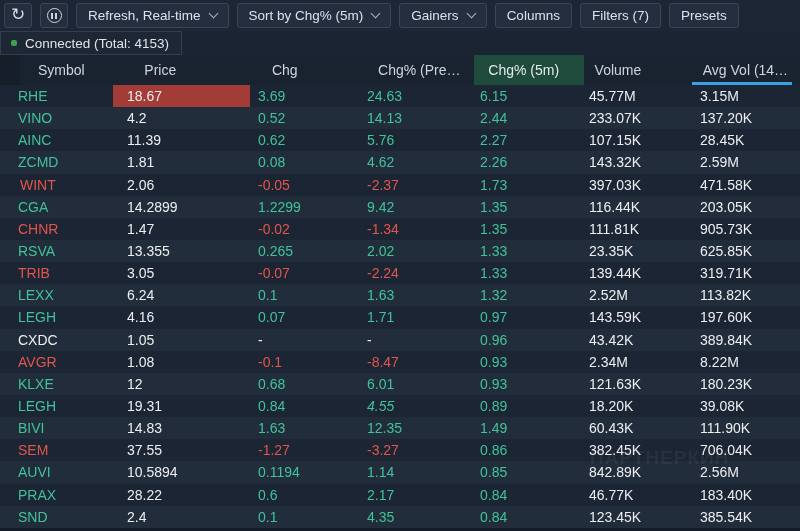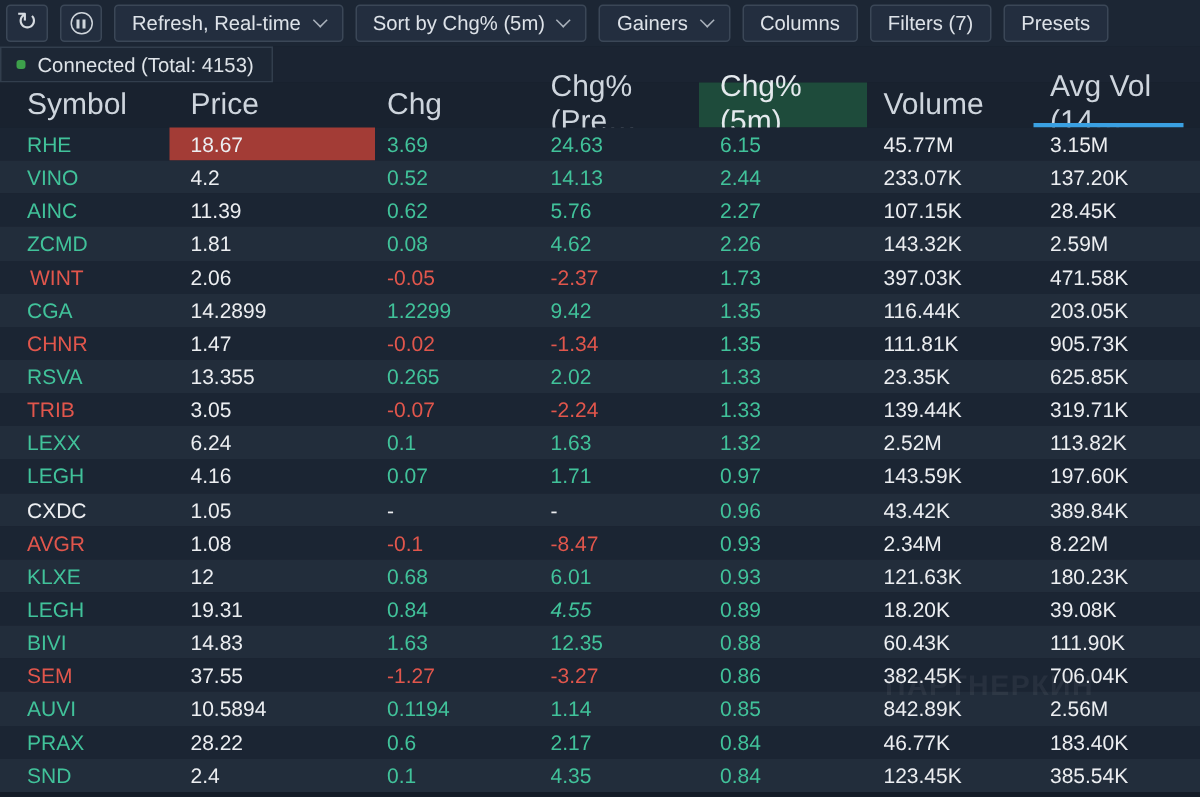--- a/index.html
+++ b/index.html
@@ -29,21 +29,21 @@
   
   .statusbar{height:24px; background:var(--status-bg); position:relative;}
   .status-box{position:absolute; left:0; top:0; width:182px; height:24px;
     border:1px solid #323e4d; background:#1d2735; display:flex; align-items:center; gap:8px;
     padding-left:10px;}
   .dot{width:6px; height:6px; border-radius:2px; background:#3da04b;}
   .status-text{color:#dfe4e9; font-size:13.5px;}
 
   
   .thead{height:30px; background:var(--header-bg); display:flex; color:var(--muted);
-    font-size:20px; position:relative;}
+    font-size:14px; position:relative;margin-left:20px;}
   .hcell{display:flex; align-items:center; height:100%; position:relative; cursor:pointer;}
   .hcell.green{background:var(--greencell); color:#e4e9ed;}
   .sort-underline{position:absolute; left:0; bottom:0; width:100px; height:3px;
     background:var(--underline);}
   .tbody{display:flex; flex-direction:column;}
   .trow{height:22.15px; display:flex; font-size:14px; position:relative; cursor:pointer;}
   .trow.alt{background:var(--row-b);}
   .trow:not(.alt){background:var(--row-a);}
   .cell{display:flex; align-items:center; height:100%; overflow:hidden; white-space:nowrap;}
   .cell.flash{background:var(--flash);}
@@ -255,21 +255,21 @@
       <div class="cell up" style="width: 106px; padding-left: 7px; font-style: italic;">4.55</div>
       <div class="cell up" style="width: 112px; padding-left: 14px;">0.89</div>
       <div class="cell white" style="width: 111px; padding-left: 11px;">18.20K</div>
       <div class="cell white" style="width: 111px; padding-left: 11px;">39.08K</div>
     </div>
     <div class="trow alt">
       <div class="cell up" style="width: 113px; padding-left: 18px;">BIVI</div>
       <div class="cell white" style="width: 137px; padding-left: 14px;">14.83</div>
       <div class="cell up" style="width: 110px; padding-left: 8px;">1.63</div>
       <div class="cell up" style="width: 106px; padding-left: 7px;">12.35</div>
-      <div class="cell up" style="width: 112px; padding-left: 14px;">0.88</div>
+      <div class="cell up" style="width: 112px; padding-left: 14px;">1.49</div>
       <div class="cell white" style="width: 111px; padding-left: 11px;">60.43K</div>
       <div class="cell white" style="width: 111px; padding-left: 11px;">111.90K</div>
     </div>
     <div class="trow">
       <div class="cell down" style="width: 113px; padding-left: 18px;">SEM</div>
       <div class="cell white" style="width: 137px; padding-left: 14px;">37.55</div>
       <div class="cell down" style="width: 110px; padding-left: 8px;">-1.27</div>
       <div class="cell down" style="width: 106px; padding-left: 7px;">-3.27</div>
       <div class="cell up" style="width: 112px; padding-left: 14px;">0.86</div>
       <div class="cell white" style="width: 111px; padding-left: 11px;">382.45K</div>

